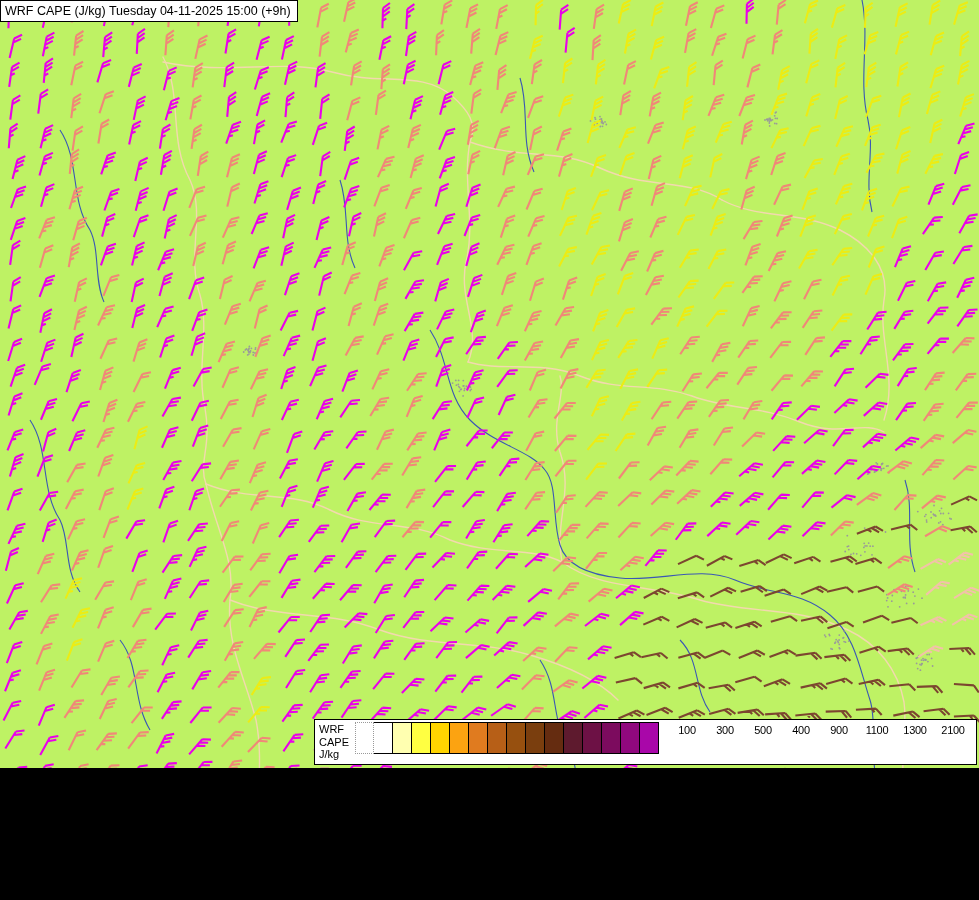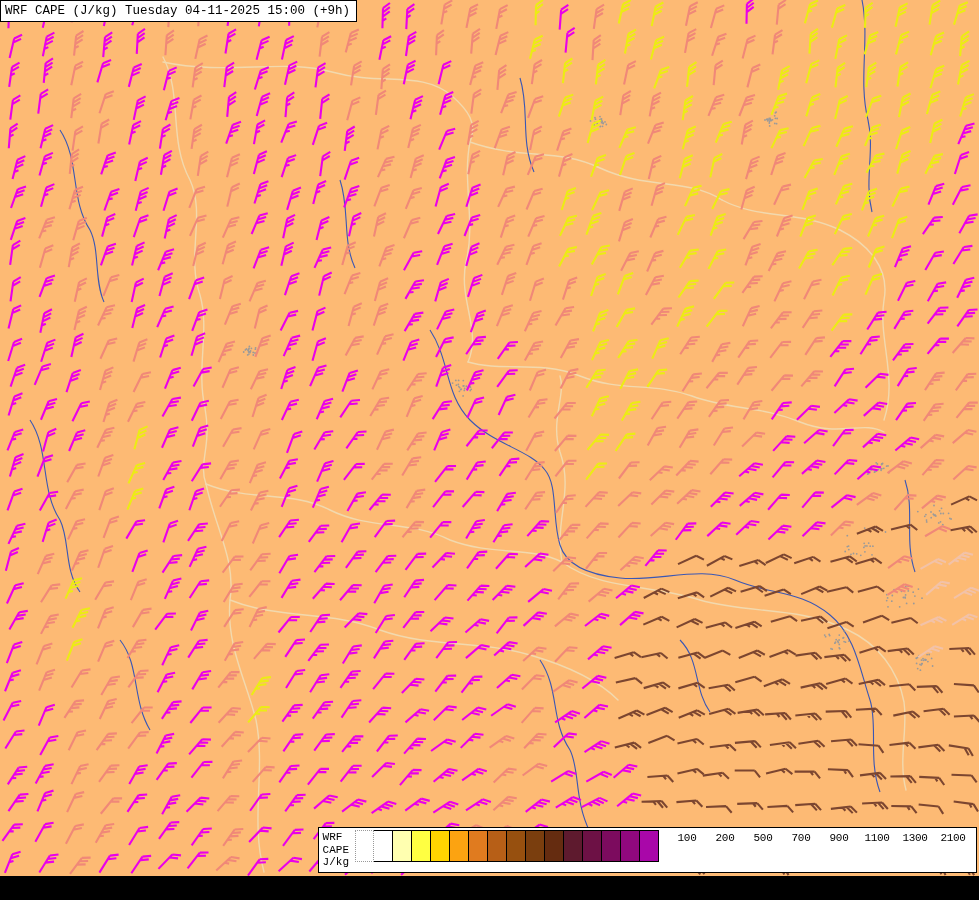--- a/index.html
+++ b/index.html
@@ -1,18 +1,18 @@
 <!DOCTYPE html>
 <html><head>
 <meta charset="utf-8">
 <style>
   html,body{margin:0;padding:0;background:#000;}
   .map-root{
-    position:relative;width:979px;height:876px;background:#fdba74;overflow:hidden;
-    font-family:Liberation Mono, monospace;
+    position:relative;width:979px;height:768px;background:#bef264;overflow:hidden;
+    font-family:Liberation Sans, sans-serif;
   }
   .map-root svg{position:absolute;left:0;top:0;}
   .title-stack{position:absolute;top:0;left:0;z-index:5;}
   .title-line{
     display:table;background:#fff;border:1px solid #000;color:#000;
     font-size:12.5px;line-height:1.3;padding:2px 6px 2px 4px;white-space:nowrap;
   }
   .title-line + .title-line{margin-top:-1px;}
   .legend{
     position:absolute;right:2px;bottom:3px;z-index:5;background:#fff;border:1px solid #000;
@@ -3187,23 +3187,23 @@
           <div class="swatch" style="background: rgb(122, 62, 14);"></div>
           <div class="swatch" style="background: rgb(101, 44, 16);"></div>
           <div class="swatch" style="background: rgb(94, 26, 46);"></div>
           <div class="swatch" style="background: rgb(109, 17, 69);"></div>
           <div class="swatch" style="background: rgb(124, 11, 94);"></div>
           <div class="swatch" style="background: rgb(144, 8, 126);"></div>
           <div class="swatch" style="background: rgb(169, 7, 169);"></div>
         </div>
       <div class="ticks" id="ticks">
           <div class="tick">100</div>
-          <div class="tick">200</div>
+          <div class="tick">300</div>
           <div class="tick">500</div>
-          <div class="tick">700</div>
+          <div class="tick">400</div>
           <div class="tick">900</div>
           <div class="tick">1100</div>
           <div class="tick">1300</div>
           <div class="tick">2100</div>
         </div>
     </div>
   </div>
 </div>
 
 </body></html>

